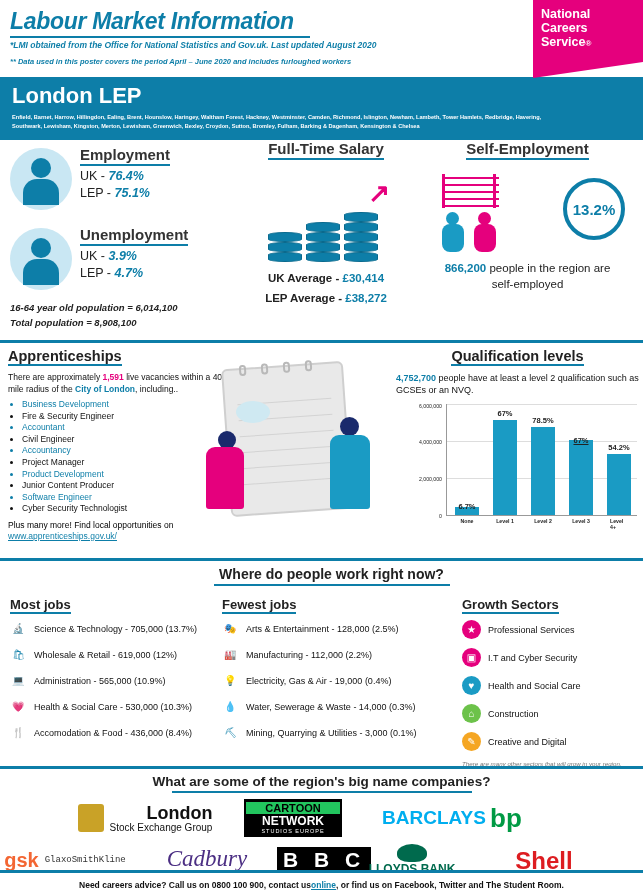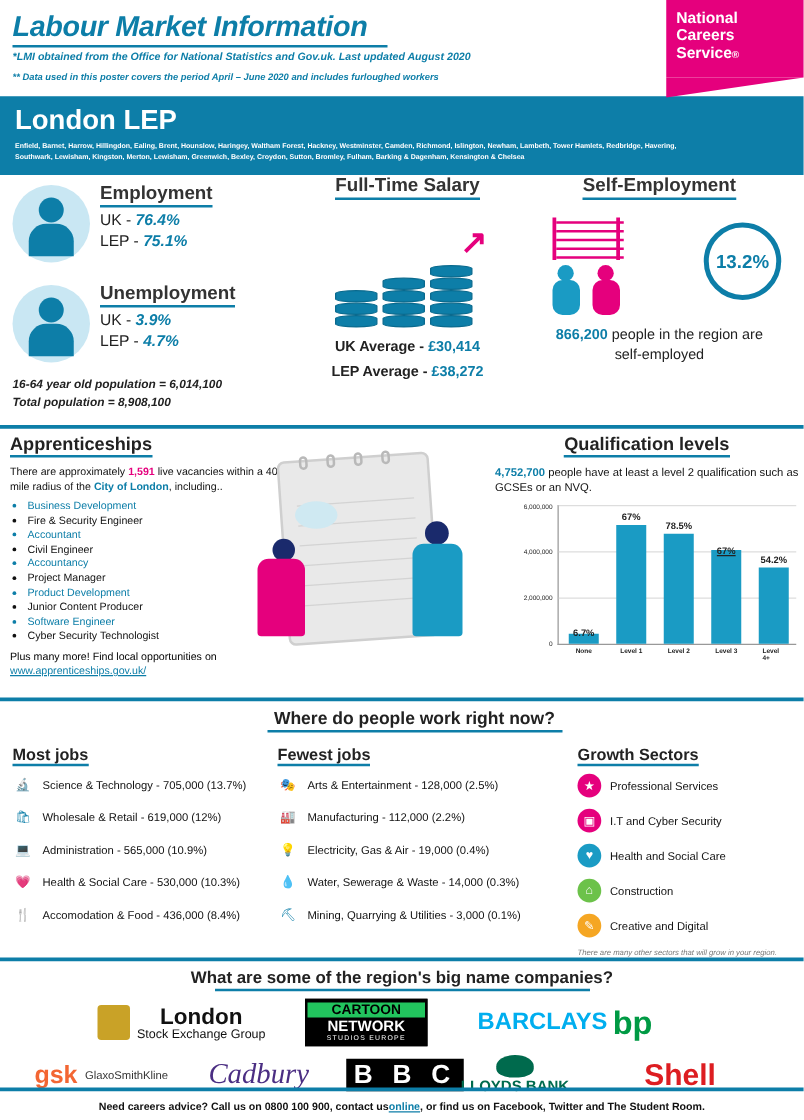--- a/index.html
+++ b/index.html
@@ -465,43 +465,43 @@
   </div>
 
   <div class="companies">
     <div class="comp-title">What are some of the region's big name companies?</div>
     <div class="comp-title-underline"></div>
 
     <div class="logos">
 
       <div class="logo" style="left:60px; top:8px; width:170px; height:34px;">
         <div style="width:26px;height:28px;background:#c9a227;border-radius:3px;margin-right:6px;"></div>
-        <div style="text-align:center;">
+        <div style="text-align:right;">
           <div style="font-size:18px;font-weight:bold;color:#111;line-height:18px;">London</div>
           <div style="font-size:10px;color:#111;">Stock Exchange Group</div>
         </div>
       </div>
 
       <div class="logo" style="left:244px; top:6px; width:98px; height:38px; background:#000; flex-direction:column; border:2px solid #000;">
         <div style="background:#22c55e;color:#000;font-size:11px;font-weight:bold;width:100%;text-align:center;">CARTOON</div>
         <div style="color:#fff;font-size:12px;font-weight:bold;">NETWORK</div>
         <div style="color:#fff;font-size:5.5px;letter-spacing:1px;">STUDIOS EUROPE</div>
       </div>
 
       <div class="logo" style="left:374px; top:12px; width:120px; height:26px;">
         <div style="color:#00aeef;font-size:19px;font-weight:bold;">BARCLAYS</div>
       </div>
 
       <div class="logo" style="left:478px; top:4px; width:56px; height:42px;">
         <div style="color:#009a44;font-size:26px;font-weight:bold;">bp</div>
       </div>
 
-      <div class="logo" style="left:16px; top:52px; width:130px; height:30px;">
+      <div class="logo" style="left:0; top:52px; width:130px; height:30px;">
         <div style="color:#f36633;font-size:20px;font-weight:bold;margin-right:6px;">gsk</div>
-        <div style="color:#333;font-size:9px;">GlaxoSmithKline</div>
+        <div style="color:#333;font-size:9px;font-family:Liberation Mono, monospace;">GlaxoSmithKline</div>
       </div>
 
       <div class="logo" style="left:152px; top:50px; width:110px; height:32px;">
         <div style="color:#4b2e83;font-size:23px;font-style:italic;font-family:'Liberation Serif',serif;">Cadbury</div>
       </div>
 
       <div class="logo" style="left:270px; top:52px; width:108px; height:30px;">
         <div style="color:#fff;background:#000;font-size:21px;font-weight:bold;letter-spacing:5px;padding:1px 6px;">B B C</div>
       </div>
 

